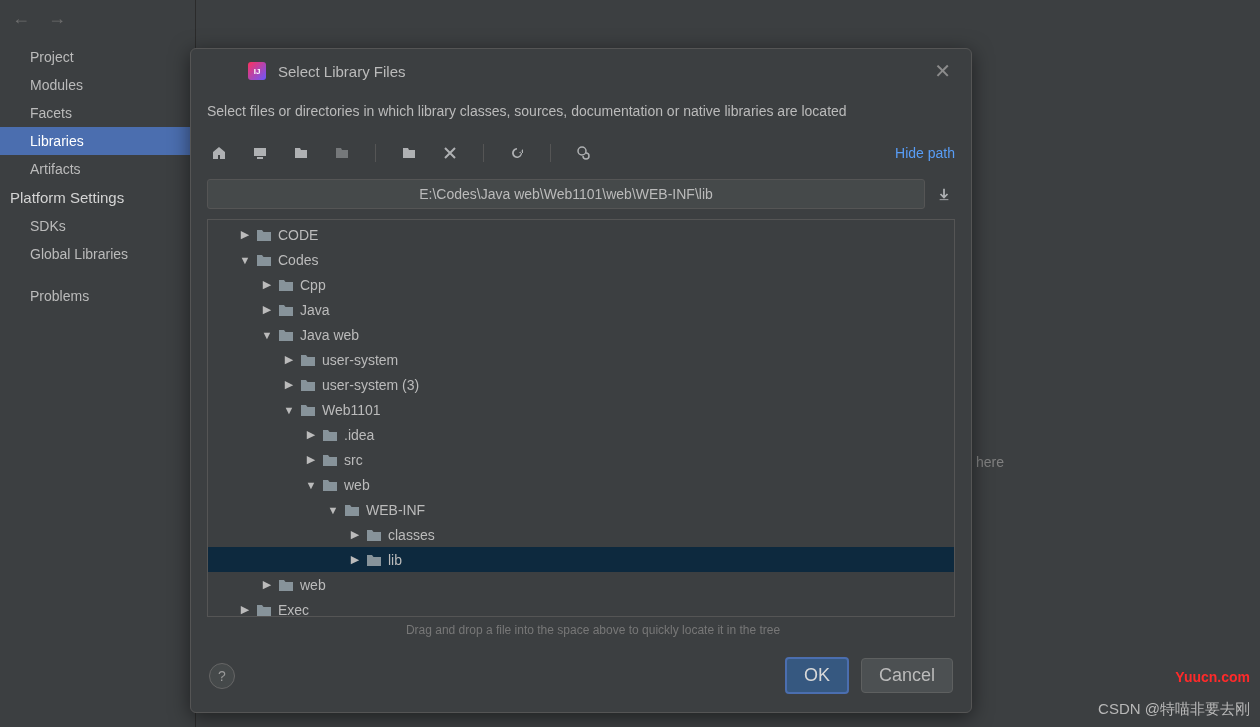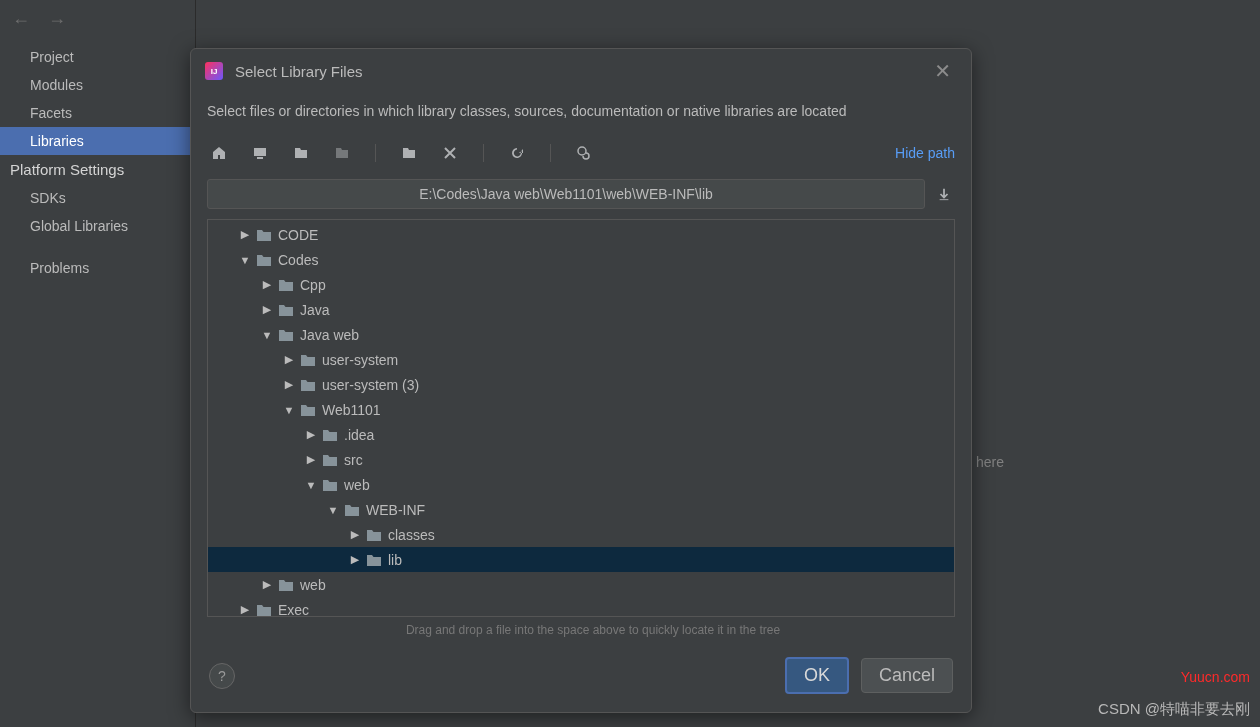--- a/index.html
+++ b/index.html
@@ -12,21 +12,21 @@
 .section-header { color: #d4d4d4; font-size: 15px; padding: 6px 10px; }
 .nav-item { padding: 6px 10px 6px 30px; color: #bbbbbb; cursor: pointer; font-size: 14px; }
 .nav-item.active { background: #4b6eaf; color: #ffffff; }
 
 .content-area { flex: 1; background: #3c3f41; border-left: 1px solid #2b2b2b; position: relative; }
 .toolbar { display: flex; align-items: center; gap: 18px; padding: 10px 14px; height: 42px; }
 .tool-icon { color: #afb1b3; font-size: 16px; cursor: pointer; display: inline-flex; align-items: center; }
 .hint-text { position: absolute; left: 780px; top: 454px; color: #808080; font-size: 14px; }
 
 .dialog { position: absolute; left: 190px; top: 48px; width: 782px; background: #3c3f41; border: 1px solid #555; box-shadow: 0 4px 20px rgba(0,0,0,0.5); border-radius: 6px; }
-.dialog-titlebar { display: flex; align-items: center; padding: 10px 14px; }
+.dialog-titlebar { display: flex; align-items: center; padding: 10px 14px; margin-left: 43px; }
 .dialog-icon { width: 18px; height: 18px; background: linear-gradient(135deg, #fe315d, #6b57ff); border-radius: 3px; margin-right: 12px; display: flex; align-items: center; justify-content: center; }
 .dialog-icon::after { content: "IJ"; color: white; font-size: 8px; font-weight: bold; }
 .dialog-title { flex: 1; color: #bbbbbb; font-size: 15px; }
 .dialog-close { color: #8c8c8c; font-size: 20px; cursor: pointer; padding: 0 6px; }
 
 .dialog-subtitle { padding: 10px 16px 14px; color: #bbbbbb; font-size: 14px; }
 
 .dialog-toolbar { display: flex; align-items: center; padding: 8px 16px; gap: 17px; }
 .dt-btn { width: 24px; height: 24px; display: flex; align-items: center; justify-content: center; color: #afb1b3; cursor: pointer; border-radius: 3px; }
 .dt-btn svg { width: 16px; height: 16px; fill: currentColor; }
@@ -51,37 +51,38 @@
 .tree-label { color: #bbbbbb; font-size: 14px; }
 
 .drag-hint { text-align: center; color: #777; font-size: 12px; padding: 6px 0; margin-left: 24px; }
 
 .dialog-footer { display: flex; align-items: center; padding: 14px 18px 18px; gap: 12px; }
 .help-btn { width: 26px; height: 26px; border-radius: 50%; border: 1px solid #666; display: flex; align-items: center; justify-content: center; color: #999; cursor: pointer; background: #45494a; }
 .footer-spacer { flex: 1; }
 .btn { padding: 6px 17px; border-radius: 4px; font-size: 18px; cursor: pointer; border: 1px solid #5e6060; background: #4c5052; color: #bbbbbb; }
 .btn-primary { background: #365880; border: 2px solid #4b6eaf; color: #d8d8d8; }
 
-.watermark1 { position: absolute; right: 10px; bottom: 42px; color: #ff2a2a; font-size: 14px; font-weight: 400; }
+.watermark1 { position: absolute; right: 10px; bottom: 42px; color: #ff2a2a; font-size: 14px; font-weight: 700; }
 .watermark2 { position: absolute; right: 10px; bottom: 8px; color: #b8b8b8; font-size: 15px; }
 </style>
 </head>
 <body>
 
 <div class="main-layout">
   <div class="sidebar">
     <div class="nav-arrows">
       <span class="nav-arrow">←</span>
       <span class="nav-arrow">→</span>
     </div>
     <div id="nav1">
         <div class="nav-item">Project</div>
         <div class="nav-item">Modules</div>
         <div class="nav-item">Facets</div>
         <div class="nav-item active">Libraries</div>
+        <div class="nav-item">Artifacts</div>
       </div>
     <div class="section-header">Platform Settings</div>
     <div id="nav2">
         <div class="nav-item">SDKs</div>
         <div class="nav-item">Global Libraries</div>
       </div>
     <div style="height:14px"></div>
     <div class="nav-item">Problems</div>
   </div>
 

